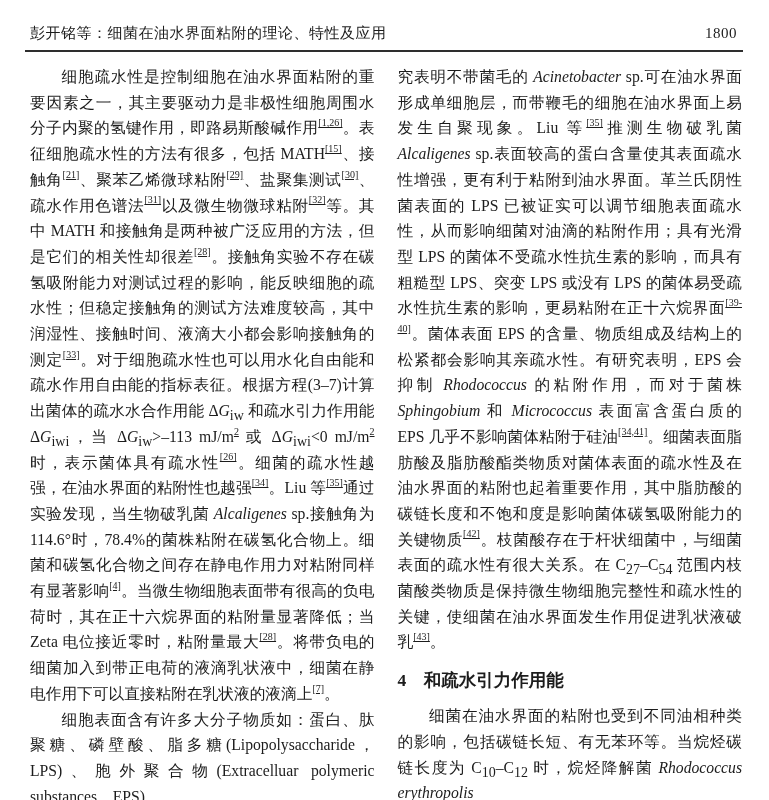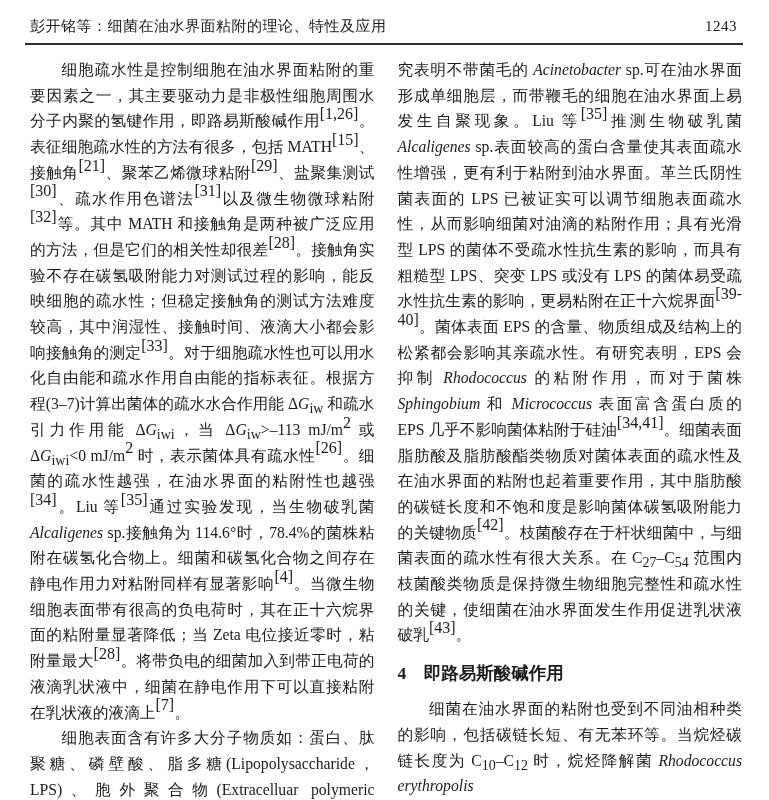--- a/index.html
+++ b/index.html
@@ -6,40 +6,40 @@
   body {
     width:769px; height:800px;
     background:#ffffff;
     color:#1c1c1c;
     font-family:"Liberation Serif","DejaVu Serif",serif;
     overflow:hidden;
   }
   .page { width:769px; height:800px; position:relative; box-sizing:border-box; }
   .page-header {
     display:flex; justify-content:space-between; align-items:baseline;
-    padding:17px 32px 7px 30px;
+    padding:24px 32px 7px 30px;
     font-size:15px; letter-spacing:0.5px;
   }
   .header-rule {
     border:0; border-top:2px solid #2e2e2e;
     margin:0 26px 9px 25px; height:0;
   }
   .content-columns {
     display:flex; gap:23px;
     padding:3px 27px 0 30px;
     box-sizing:border-box;
   }
   .col {
     flex:1; min-width:0;
     font-size:15.7px; line-height:25.7px;
     text-align:justify;
   }
   .para { margin:0; }
   .para.indent { text-indent:2em; }
-  sup { font-size:16px; line-height:0; position:relative; top:-1px; }
+  sup { font-size:10px; line-height:0; position:relative; top:-1px;text-decoration:underline; }
   sub { font-size:14px; line-height:0; }
   .h1 {
     font-family:"Liberation Sans","DejaVu Sans",sans-serif;
     font-weight:bold; font-size:17.5px; line-height:24px;
     margin:13px 0 11px 0; text-align:left; text-indent:0;
   }
   .h2 {
     font-family:"Liberation Sans","DejaVu Sans",sans-serif;
     font-weight:bold; font-size:15.7px; line-height:23px;
     margin:7px 0 5px 0; text-align:left; text-indent:0;
@@ -48,30 +48,30 @@
   .h1 .hnum { margin-right:1em; }
   i { font-style:italic; }
 </style>
 </head>
 <body>
 
 <div class="page">
 
   <div class="page-header">
     <span>彭开铭等：细菌在油水界面粘附的理论、特性及应用</span>
-    <span>1243</span>
+    <span>1800</span>
   </div>
 
   <hr class="header-rule">
 
   <div class="content-columns">
     <div class="col">
         <p class="para indent"><span>细胞疏水性是控制细胞在油水界面粘附的重要因素之一，其主要驱动力是非极性细胞周围水分子内聚的氢键作用，即路易斯酸碱作用</span><sup>[1,26]</sup><span>。表征细胞疏水性的方法有很多，包括 MATH</span><sup>[15]</sup><span>、接触角</span><sup>[21]</sup><span>、聚苯乙烯微球粘附</span><sup>[29]</sup><span>、盐聚集测试</span><sup>[30]</sup><span>、疏水作用色谱法</span><sup>[31]</sup><span>以及微生物微球粘附</span><sup>[32]</sup><span>等。其中 MATH 和接触角是两种被广泛应用的方法，但是它们的相关性却很差</span><sup>[28]</sup><span>。接触角实验不存在碳氢吸附能力对测试过程的影响，能反映细胞的疏水性；但稳定接触角的测试方法难度较高，其中润湿性、接触时间、液滴大小都会影响接触角的测定</span><sup>[33]</sup><span>。对于细胞疏水性也可以用水化自由能和疏水作用自由能的指标表征。根据方程(3–7)计算出菌体的疏水水合作用能 Δ</span><i>G</i><sub>iw</sub><span> 和疏水引力作用能 Δ</span><i>G</i><sub>iwi</sub><span>，当 Δ</span><i>G</i><sub>iw</sub><span>&gt;–113 mJ/m</span><sup>2</sup><span> 或 Δ</span><i>G</i><sub>iwi</sub><span>&lt;0 mJ/m</span><sup>2</sup><span> 时，表示菌体具有疏水性</span><sup>[26]</sup><span>。细菌的疏水性越强，在油水界面的粘附性也越强</span><sup>[34]</sup><span>。Liu 等</span><sup>[35]</sup><span>通过实验发现，当生物破乳菌 </span><i>Alcaligenes</i><span> sp.接触角为 114.6°时，78.4%的菌株粘附在碳氢化合物上。细菌和碳氢化合物之间存在静电作用力对粘附同样有显著影响</span><sup>[4]</sup><span>。当微生物细胞表面带有很高的负电荷时，其在正十六烷界面的粘附量显著降低；当 Zeta 电位接近零时，粘附量最大</span><sup>[28]</sup><span>。将带负电的细菌加入到带正电荷的液滴乳状液中，细菌在静电作用下可以直接粘附在乳状液的液滴上</span><sup>[7]</sup><span>。</span></p>
         <p class="para indent"><span>细胞表面含有许多大分子物质如：蛋白、肽聚糖、磷壁酸、脂多糖(Lipopolysaccharide，LPS)、胞外聚合物(Extracelluar polymeric substances，EPS)</span></p>
       </div>
     <div class="col">
         <p class="para"><span>究表明不带菌毛的 </span><i>Acinetobacter</i><span> sp.可在油水界面形成单细胞层，而带鞭毛的细胞在油水界面上易发生自聚现象。Liu 等</span><sup>[35]</sup><span>推测生物破乳菌 </span><i>Alcaligenes</i><span> sp.表面较高的蛋白含量使其表面疏水性增强，更有利于粘附到油水界面。革兰氏阴性菌表面的 LPS 已被证实可以调节细胞表面疏水性，从而影响细菌对油滴的粘附作用；具有光滑型 LPS 的菌体不受疏水性抗生素的影响，而具有粗糙型 LPS、突变 LPS 或没有 LPS 的菌体易受疏水性抗生素的影响，更易粘附在正十六烷界面</span><sup>[39-40]</sup><span>。菌体表面 EPS 的含量、物质组成及结构上的松紧都会影响其亲疏水性。有研究表明，EPS 会抑制 </span><i>Rhodococcus</i><span> 的粘附作用，而对于菌株 </span><i>Sphingobium</i><span> 和 </span><i>Micrococcus</i><span> 表面富含蛋白质的 EPS 几乎不影响菌体粘附于硅油</span><sup>[34,41]</sup><span>。细菌表面脂肪酸及脂肪酸酯类物质对菌体表面的疏水性及在油水界面的粘附也起着重要作用，其中脂肪酸的碳链长度和不饱和度是影响菌体碳氢吸附能力的关键物质</span><sup>[42]</sup><span>。枝菌酸存在于杆状细菌中，与细菌表面的疏水性有很大关系。在 C</span><sub>27</sub><span>–C</span><sub>54</sub><span> 范围内枝菌酸类物质是保持微生物细胞完整性和疏水性的关键，使细菌在油水界面发生作用促进乳状液破乳</span><sup>[43]</sup><span>。</span></p>
-        <div class="h1"><span class="hnum">4</span><span>即路易斯酸碱作用</span></div>
+        <div class="h1"><span class="hnum">4</span><span>和疏水引力作用能</span></div>
         <p class="para indent"><span>细菌在油水界面的粘附也受到不同油相种类的影响，包括碳链长短、有无苯环等。当烷烃碳链长度为 C</span><sub>10</sub><span>–C</span><sub>12</sub><span> 时，烷烃降解菌 </span><i>Rhodococcus erythropolis</i></p>
       </div>
   </div>
 
 </div>
 
 </body></html>

